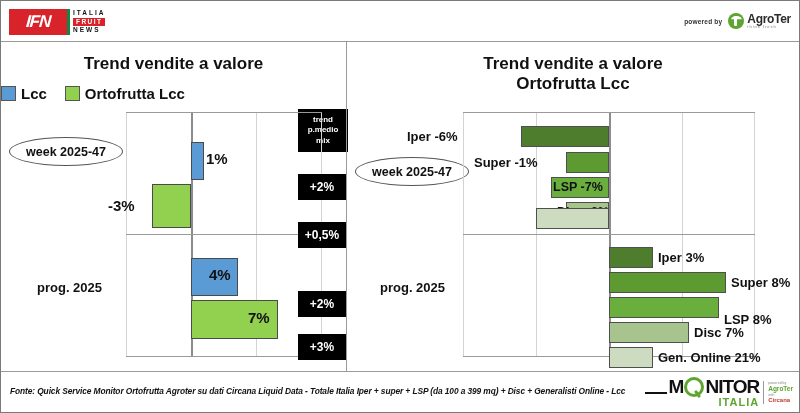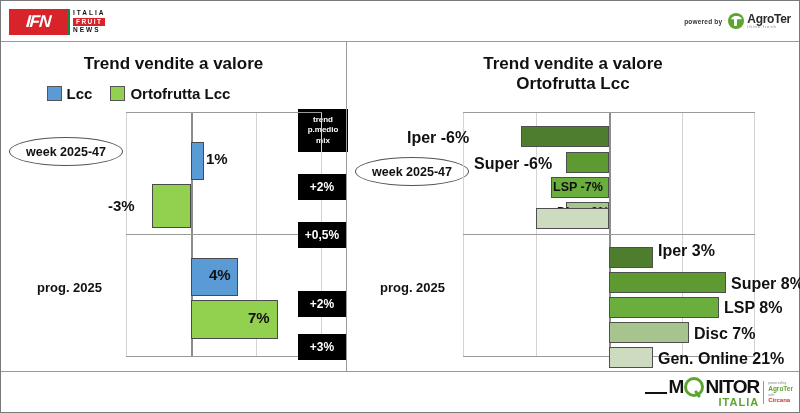--- a/index.html
+++ b/index.html
@@ -86,21 +86,21 @@
   .panel-title{
     position:absolute;left:0;width:100%;text-align:center;
     font-size:17px;font-weight:bold;color:#111;
   }
   #title-left{top:12px;}
   #title-right{top:12px;line-height:1.18;}
 
   
   #legend{
     position:absolute;top:43px;left:0;width:275px;
-    display:flex;justify-content:center;gap:18px;align-items:center;
+    display:flex;gap:18px;align-items:center;
   }
   .legend-item{display:flex;align-items:center;gap:5px;}
   .legend-swatch{width:13px;height:13px;border:1px solid #555;}
   .legend-label{font-size:15px;font-weight:bold;color:#111;}
 
   
   #trend-badge{
     position:absolute;left:297px;top:67px;width:50px;height:43px;
     background:#000;color:#fff;
     display:flex;flex-direction:column;align-items:center;justify-content:center;
@@ -143,21 +143,21 @@
 
   
   .g1{background:#4E7D2E;}
   .g2{background:#5E9A32;}
   .g3{background:#6AAF3D;}
   .g4{background:#A8C48E;}
   .g5{background:#CDDCC0;}
 
   .rbar{position:absolute;border:1px solid #4f4f4f;box-sizing:border-box;}
   .rlabel{
-    position:absolute;font-size:16px;font-weight:bold;color:#111;white-space:nowrap;
+    position:absolute;font-size:13px;font-weight:bold;color:#111;white-space:nowrap;
   }
   .rlabel-over{
     position:absolute;font-size:12.5px;font-weight:bold;color:#111;white-space:nowrap;
   }
 
   
   #footer{
     position:absolute;left:0;bottom:0;width:798px;height:41px;
     border-top:1px solid #9a9a9a;box-sizing:border-box;
   }
@@ -291,48 +291,49 @@
       <div class="gridline" style="left:291px;"></div>
       <div class="zeroline" style="left:146px;"></div>
       <div class="hline" style="top:0px;"></div>
       <div class="hline" style="top:122px;"></div>
       <div class="hline" style="top:244px;"></div>
 
       <div class="rbar g1" style="left:58px;top:14px;width:88px;height:21px;"></div>
       <div class="rlabel" style="left:-56px;top:17px;">Iper -6%</div>
 
       <div class="rbar g2" style="left:103px;top:40px;width:43px;height:21px;"></div>
-      <div class="rlabel" style="left:11px;top:43px;">Super -6%</div>
+      <div class="rlabel" style="left:11px;top:43px;">Super -1%</div>
 
       <div class="rbar g3" style="left:88px;top:65px;width:58px;height:21px;"></div>
       <div class="rlabel-over" style="left:90px;top:68px;">LSP -7%</div>
 
       <div class="rbar g4" style="left:103px;top:90px;width:43px;height:21px;"></div>
       <div class="rlabel-over" style="left:94px;top:93px;">Disc -3%</div>
 
       <div class="rbar g5" style="left:73px;top:96px;width:73px;height:21px;"></div>
 
       <div class="rbar g1" style="left:146px;top:135px;width:44px;height:21px;"></div>
-      <div class="rlabel" style="left:195px;top:130px;">Iper 3%</div>
+      <div class="rlabel" style="left:195px;top:138px;">Iper 3%</div>
 
       <div class="rbar g2" style="left:146px;top:160px;width:117px;height:21px;"></div>
       <div class="rlabel" style="left:268px;top:163px;">Super 8%</div>
 
       <div class="rbar g3" style="left:146px;top:185px;width:110px;height:21px;"></div>
-      <div class="rlabel" style="left:261px;top:187px;">LSP 8%</div>
+      <div class="rlabel" style="left:261px;top:200px;">LSP 8%</div>
 
       <div class="rbar g4" style="left:146px;top:210px;width:80px;height:21px;"></div>
       <div class="rlabel" style="left:231px;top:213px;">Disc 7%</div>
 
       <div class="rbar g5" style="left:146px;top:235px;width:44px;height:21px;"></div>
       <div class="rlabel" style="left:195px;top:238px;">Gen. Online 21%</div>
     </div>
   </div>
 
   <div id="footer">
+    <div id="footer-text">Fonte: Quick Service Monitor Ortofrutta Agroter su dati Circana Liquid Data - Totale Italia Iper + super + LSP (da 100 a 399 mq) + Disc + Generalisti Online - Lcc</div>
 
     <div id="monitor-logo">
       <div class="mq-line"></div>
       <div class="mq-text">
         <div class="mq-top">
           <span>M</span>
           <span class="mq-o"></span>
           <span>NITOR</span>
         </div>
         <div class="mq-bot">ITALIA</div>

